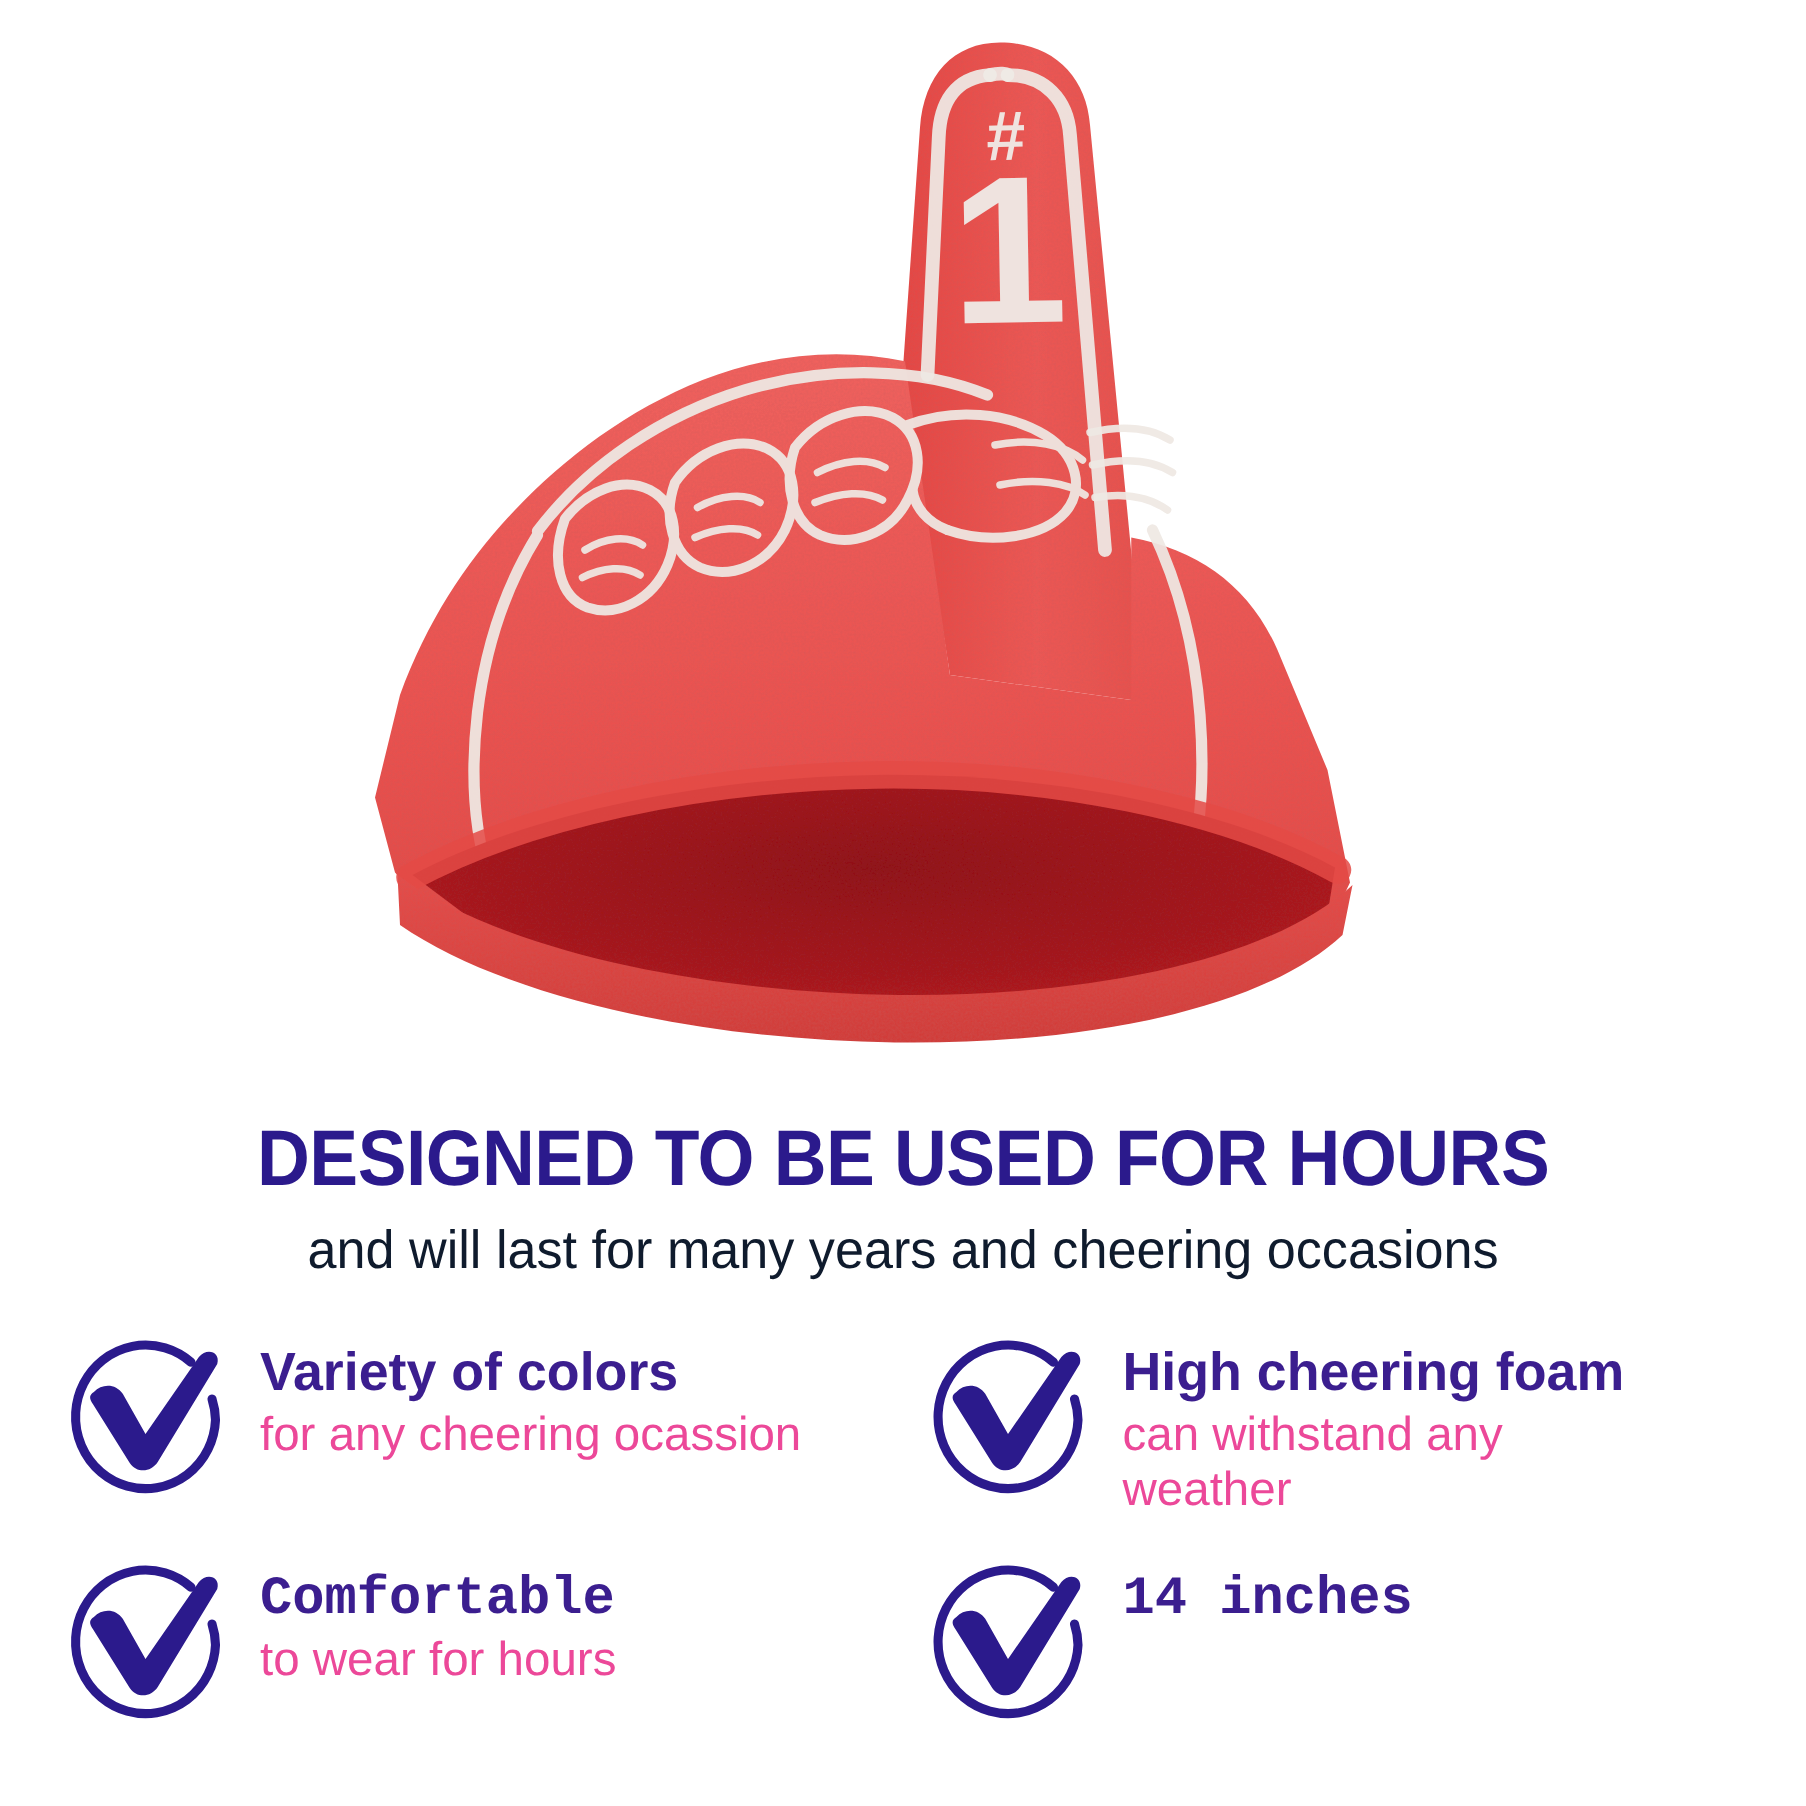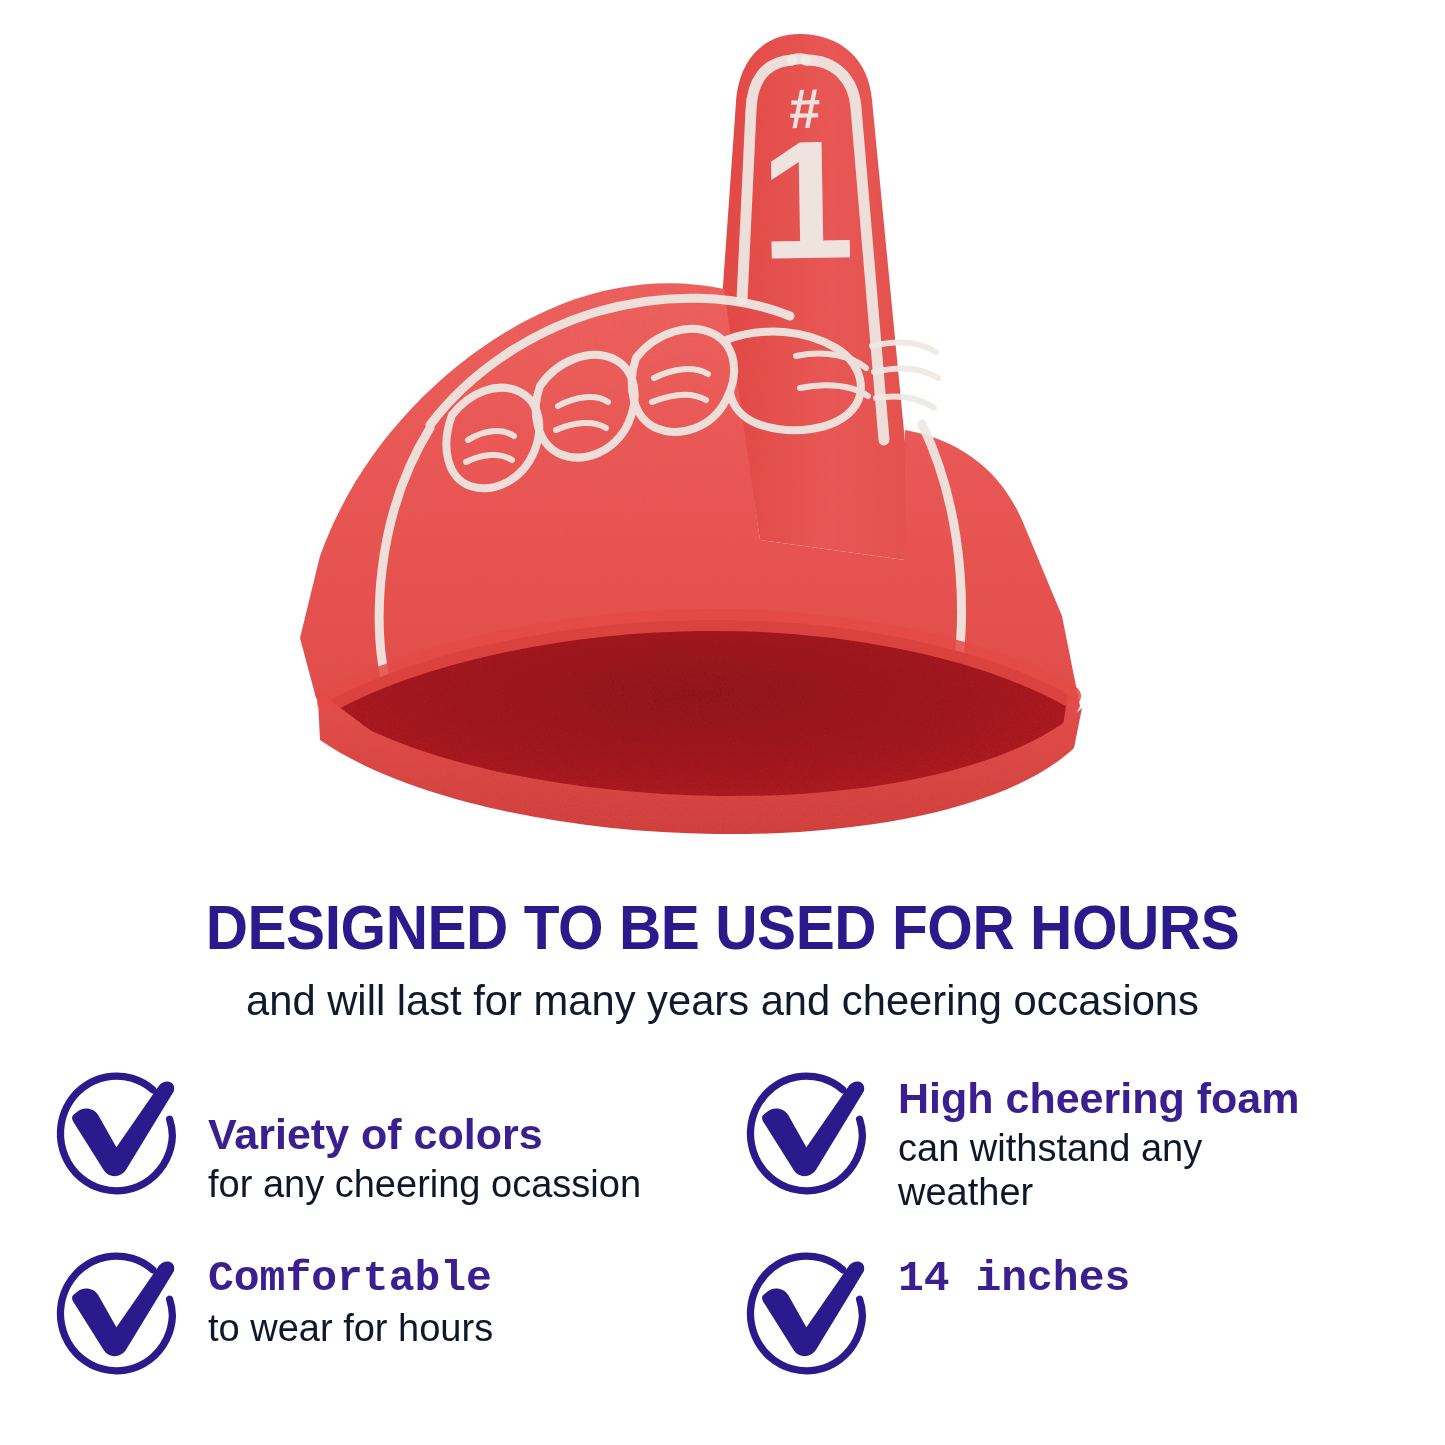--- a/index.html
+++ b/index.html
@@ -94,21 +94,21 @@
     font-size: 43px;
     line-height: 1.05;
     color: #3B1E8F;
     white-space: nowrap;
   }
   .feature-sub {
     font-family: "Liberation Sans", sans-serif;
     font-weight: 400;
     font-size: 38px;
     line-height: 1.16;
-    color: #0f172a;
+    color: #ec4899;
     margin-top: 5px;
   }
   .feature-sub.wrap { white-space: normal; max-width: 430px; }
   .feature-sub.nowrap { white-space: nowrap; }
 </style>
 </head>
 <body style="background: rgb(255, 255, 255);">
 
 <div id="product-hero">
   <svg id="product-svg" viewBox="0 0 1445 840" xmlns="http://www.w3.org/2000/svg">
@@ -284,21 +284,21 @@
 
   <div class="feature-item">
     <span class="feature-icon">
       <svg viewBox="0 0 100 100" xmlns="http://www.w3.org/2000/svg">
         <path d="M72 17 A40 41 0 1 0 86 50 A40 41 0 0 0 84 38" fill="none" stroke="#2B1A8C" stroke-width="5.2" stroke-linecap="round"></path>
         <path d="M16.5 34 C 21 29 29 29 33 35 L 46 58 L 76.5 14 C 81 8.5 89 11 87 18
                  L 53 74 C 49 80 41 80.5 37 74.5 L 16 41 C 13.5 37.5 14 35.5 16.5 34 Z" fill="#2B1A8C"></path>
       </svg>
     </span>
     <span class="feature-text">
-      <span class="feature-title" style="display: block; margin-top: 36px;">Variety of colors</span>
+      <span class="feature-title" style="display: block;">Variety of colors</span>
       <span class="feature-sub nowrap" style="display: block;">for any cheering ocassion</span>
     </span>
   </div>
 
   <div class="feature-item">
     <span class="feature-icon">
       <svg viewBox="0 0 100 100" xmlns="http://www.w3.org/2000/svg">
         <path d="M72 17 A40 41 0 1 0 86 50 A40 41 0 0 0 84 38" fill="none" stroke="#2B1A8C" stroke-width="5.2" stroke-linecap="round"></path>
         <path d="M16.5 34 C 21 29 29 29 33 35 L 46 58 L 76.5 14 C 81 8.5 89 11 87 18
                  L 53 74 C 49 80 41 80.5 37 74.5 L 16 41 C 13.5 37.5 14 35.5 16.5 34 Z" fill="#2B1A8C"></path>

